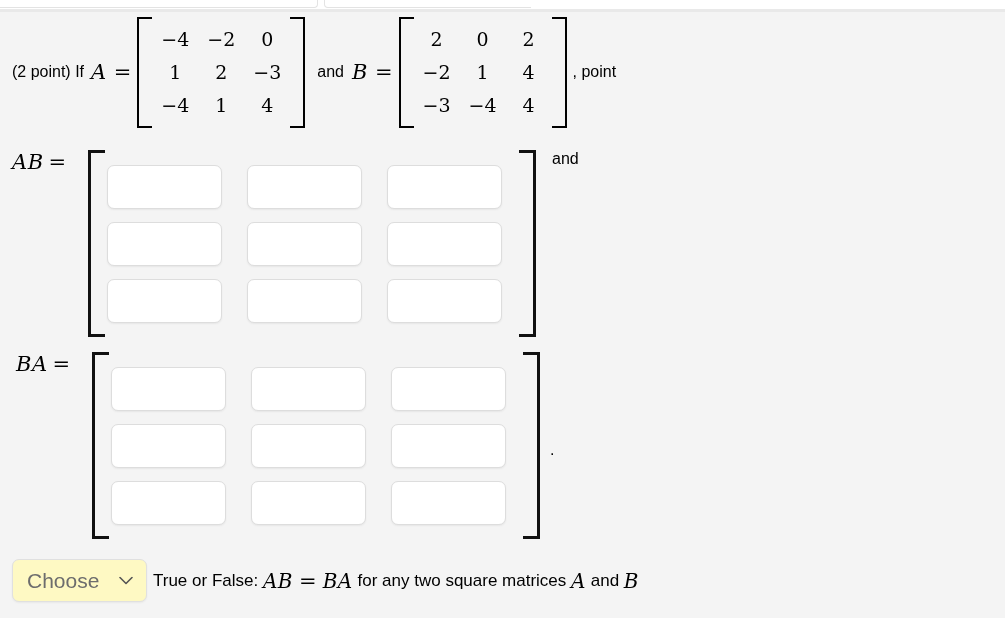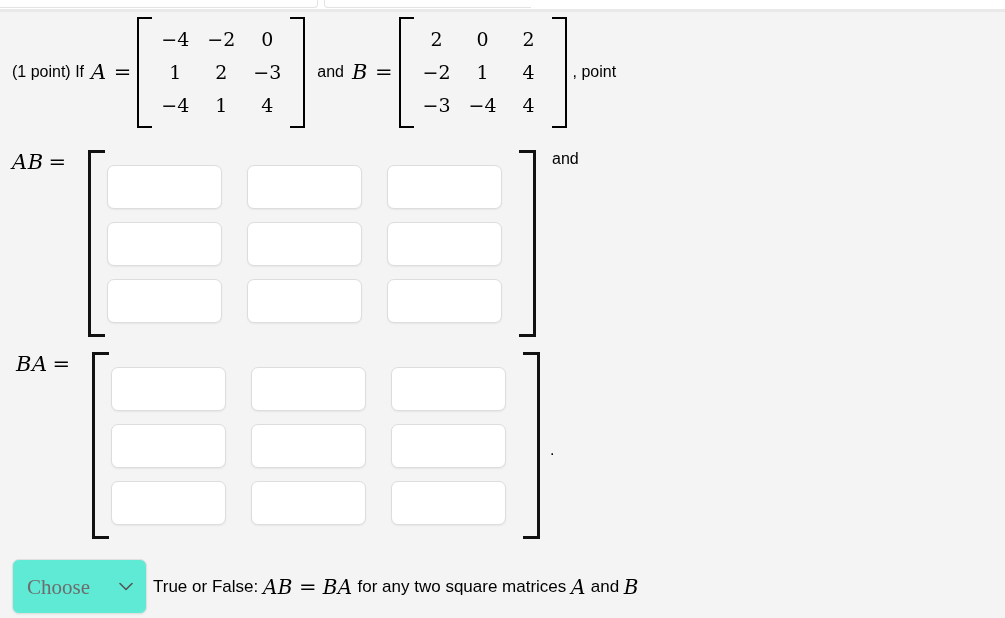--- a/index.html
+++ b/index.html
@@ -196,26 +196,26 @@
     position: absolute;
     left: 12px;
     top: 559px;
     display: flex;
     align-items: center;
   }
   .choose-select {
     appearance: none;
     -webkit-appearance: none;
     width: 135px;
-    height: 55px;
-    background: #5eead4;
+    height: 43px;
+    background: #fef9c3;
     border: 1px solid #e0e0e0;
     border-radius: 7px;
     box-shadow: 0 1px 2px rgba(0,0,0,0.05);
-    font-family: Liberation Serif, serif;
+    font-family: Liberation Sans, sans-serif;
     font-size: 21px;
     color: #6d6d6d;
     padding: 0 30px 0 14px;
     outline: none;
   }
   .select-holder { position: relative; display: inline-block; }
   .chev {
     position: absolute;
     right: 14px; top: 50%;
     transform: translateY(-50%);
@@ -238,21 +238,21 @@
 
 <div class="top-strip">
   <div class="seg" style="left:-6px; width:324px;"></div>
   <div class="seg" style="left:324px; width:252px;"></div>
   <div class="seg" style="left:578px; width:248px;"></div>
 </div>
 <div class="top-blank-right"></div>
 <div class="top-cover"></div>
 
 <div class="statement">
-  <span class="plain">(1 point) If</span>
+  <span class="plain">(2 point) If</span>
   <span class="mth" style="margin-left:7px;">A</span>
   <span class="mth-op" style="margin-left:7px;">=</span>
 
   <span class="lit-matrix">
     <span class="brk brk-l"></span>
     <span class="lit-grid">
       <span class="num cell">−4</span>
       <span class="num cell">−2</span>
       <span class="num cell">0</span>
       <span class="num cell">1</span>

